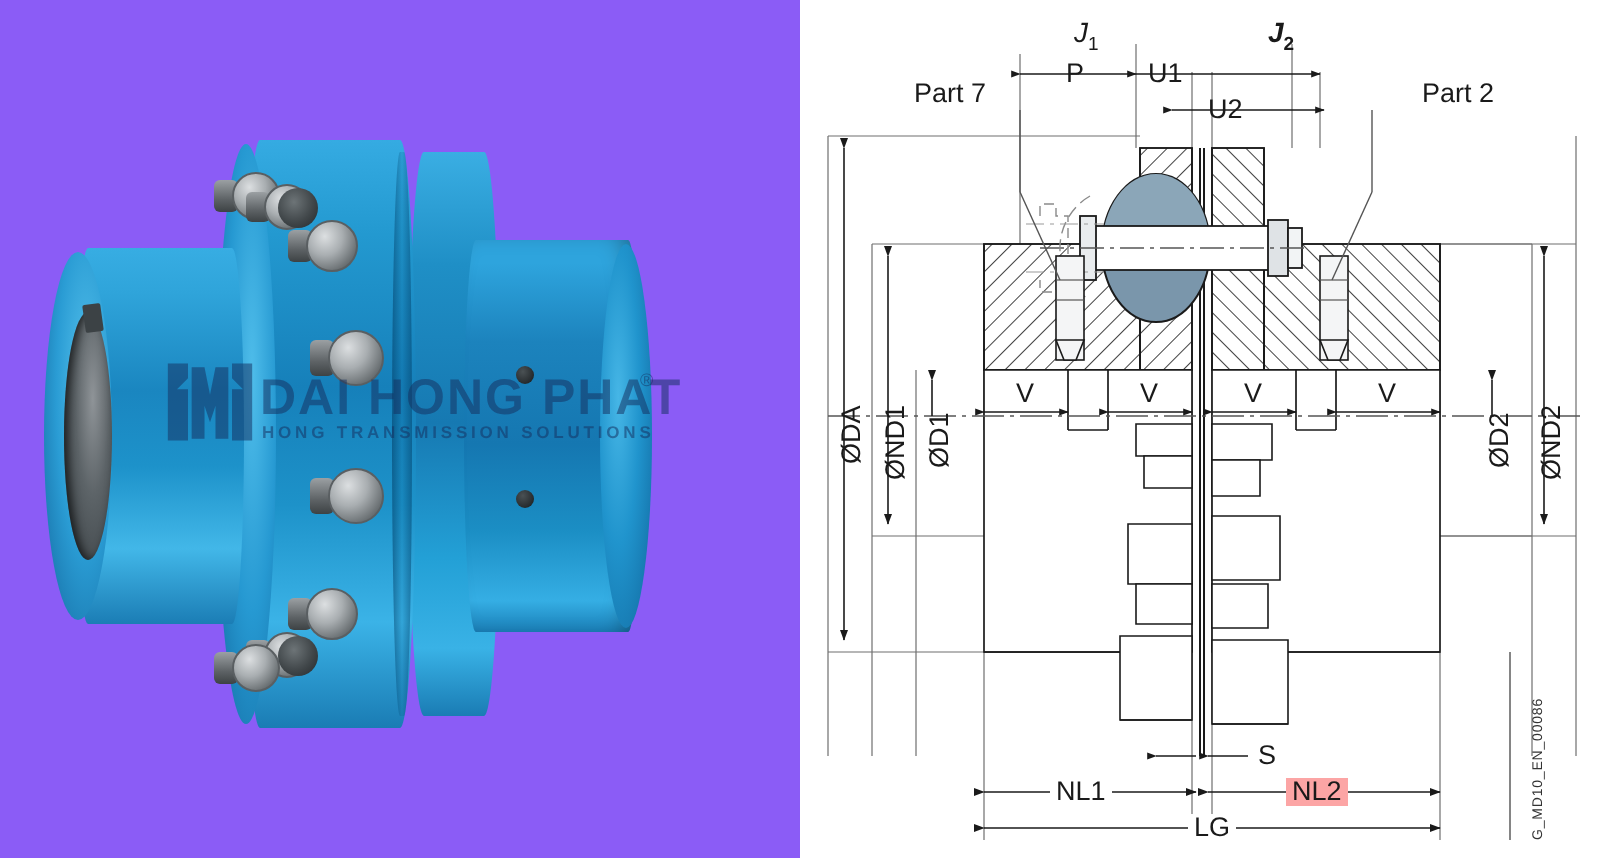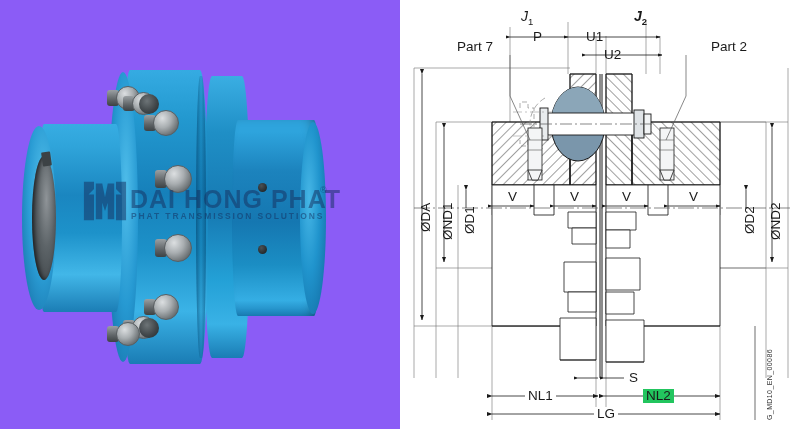--- a/index.html
+++ b/index.html
@@ -174,21 +174,21 @@
 
     <div class="wm" id="wm-photo">
       <svg class="logo" viewBox="0 0 100 96">
         <g fill="rgba(22,48,96,0.52)">
           <path d="M4 6 L26 6 L26 22 L14 34 L26 34 L26 90 L4 90 Z"></path>
           <path d="M96 6 L74 6 L74 22 L86 34 L74 34 L74 90 L96 90 Z"></path>
           <path d="M30 10 L44 10 L50 40 L56 10 L70 10 L70 88 L56 88 L56 52 L50 70 L44 52 L44 88 L30 88 Z"></path>
         </g>
       </svg>
       <div class="wm-txt">DAI HONG PHAT</div>
-      <div class="wm-sub">PHAT TRANSMISSION SOLUTIONS</div>
+      <div class="wm-sub">HONG TRANSMISSION SOLUTIONS</div>
       <div class="reg">®</div>
     </div>
   </div>
 
   <div id="drawing">
 
     <svg id="svgwrap" viewBox="0 0 401 429">
       <defs>
         <pattern id="hatchR" width="7" height="7" patternTransform="rotate(45)" patternUnits="userSpaceOnUse">
           <line x1="0" y1="0" x2="0" y2="7" stroke="#2b2b2b" stroke-width="0.9"></line>
@@ -352,46 +352,46 @@
 
         <line x1="92" y1="414" x2="320" y2="414" marker-start="url(#ar)" marker-end="url(#ar)" stroke-width="0.8"></line>
 
         <line x1="355" y1="326" x2="355" y2="420" stroke="#6e6e6e" stroke-width="0.6"></line>
       </g>
     </svg>
 
     <div class="lbl lbl-norm" style="left:57px;top:40px;">Part 7</div>
     <div class="lbl lbl-norm" style="left:311px;top:40px;">Part 2</div>
 
-    <div class="lbl lbl-ital" style="left:121px;top:9px;">
+    <div class="lbl lbl-ital" style="left:137px;top:9px;">
       <span>J</span><sub>1</sub>
     </div>
     <div class="lbl lbl-ital" style="left:234px;top:9px;font-weight:bold;">
       <span>J</span><sub>2</sub>
     </div>
 
     <div class="lbl lbl-norm" style="left:133px;top:30px;">P</div>
-    <div class="lbl lbl-norm" style="left:174px;top:30px;margin-left:12px;">U1</div>
+    <div class="lbl lbl-norm" style="left:174px;top:30px;">U1</div>
     <div class="lbl lbl-norm" style="left:204px;top:48px;">U2</div>
 
     <div class="lbl lbl-norm vert" style="left:19px;top:232px;transform:rotate(-90deg);">ØDA</div>
     <div class="lbl lbl-norm vert" style="left:41px;top:240px;transform:rotate(-90deg);">ØND1</div>
     <div class="lbl lbl-norm vert" style="left:63px;top:234px;transform:rotate(-90deg);">ØD1</div>
 
     <div class="lbl lbl-norm vert" style="left:343px;top:234px;transform:rotate(-90deg);">ØD2</div>
     <div class="lbl lbl-norm vert" style="left:369px;top:240px;transform:rotate(-90deg);">ØND2</div>
 
     <div class="lbl lbl-norm" style="left:108px;top:190px;">V</div>
     <div class="lbl lbl-norm" style="left:170px;top:190px;">V</div>
     <div class="lbl lbl-norm" style="left:222px;top:190px;">V</div>
     <div class="lbl lbl-norm" style="left:289px;top:190px;">V</div>
 
     <div class="lbl lbl-norm" style="left:229px;top:371px;">S</div>
     <div class="lbl lbl-norm" style="left:125px;top:389px;background:#fff;padding:0 3px;">NL1</div>
-    <div class="lbl lbl-norm" style="left:243px;top:389px;background:#22c55e;padding:0 3px;">NL2</div>
+    <div class="lbl lbl-norm" style="left:243px;top:389px;background:#fca5a5;padding:0 3px;">NL2</div>
     <div class="lbl lbl-norm" style="left:194px;top:407px;background:#fff;padding:0 3px;">LG</div>
 
     <div class="lbl code vert" style="left:366px;top:420px;transform:rotate(-90deg);">G_MD10_EN_00086</div>
 
     <div class="wm" id="wm-draw">
       
       
       
       
     </div>

